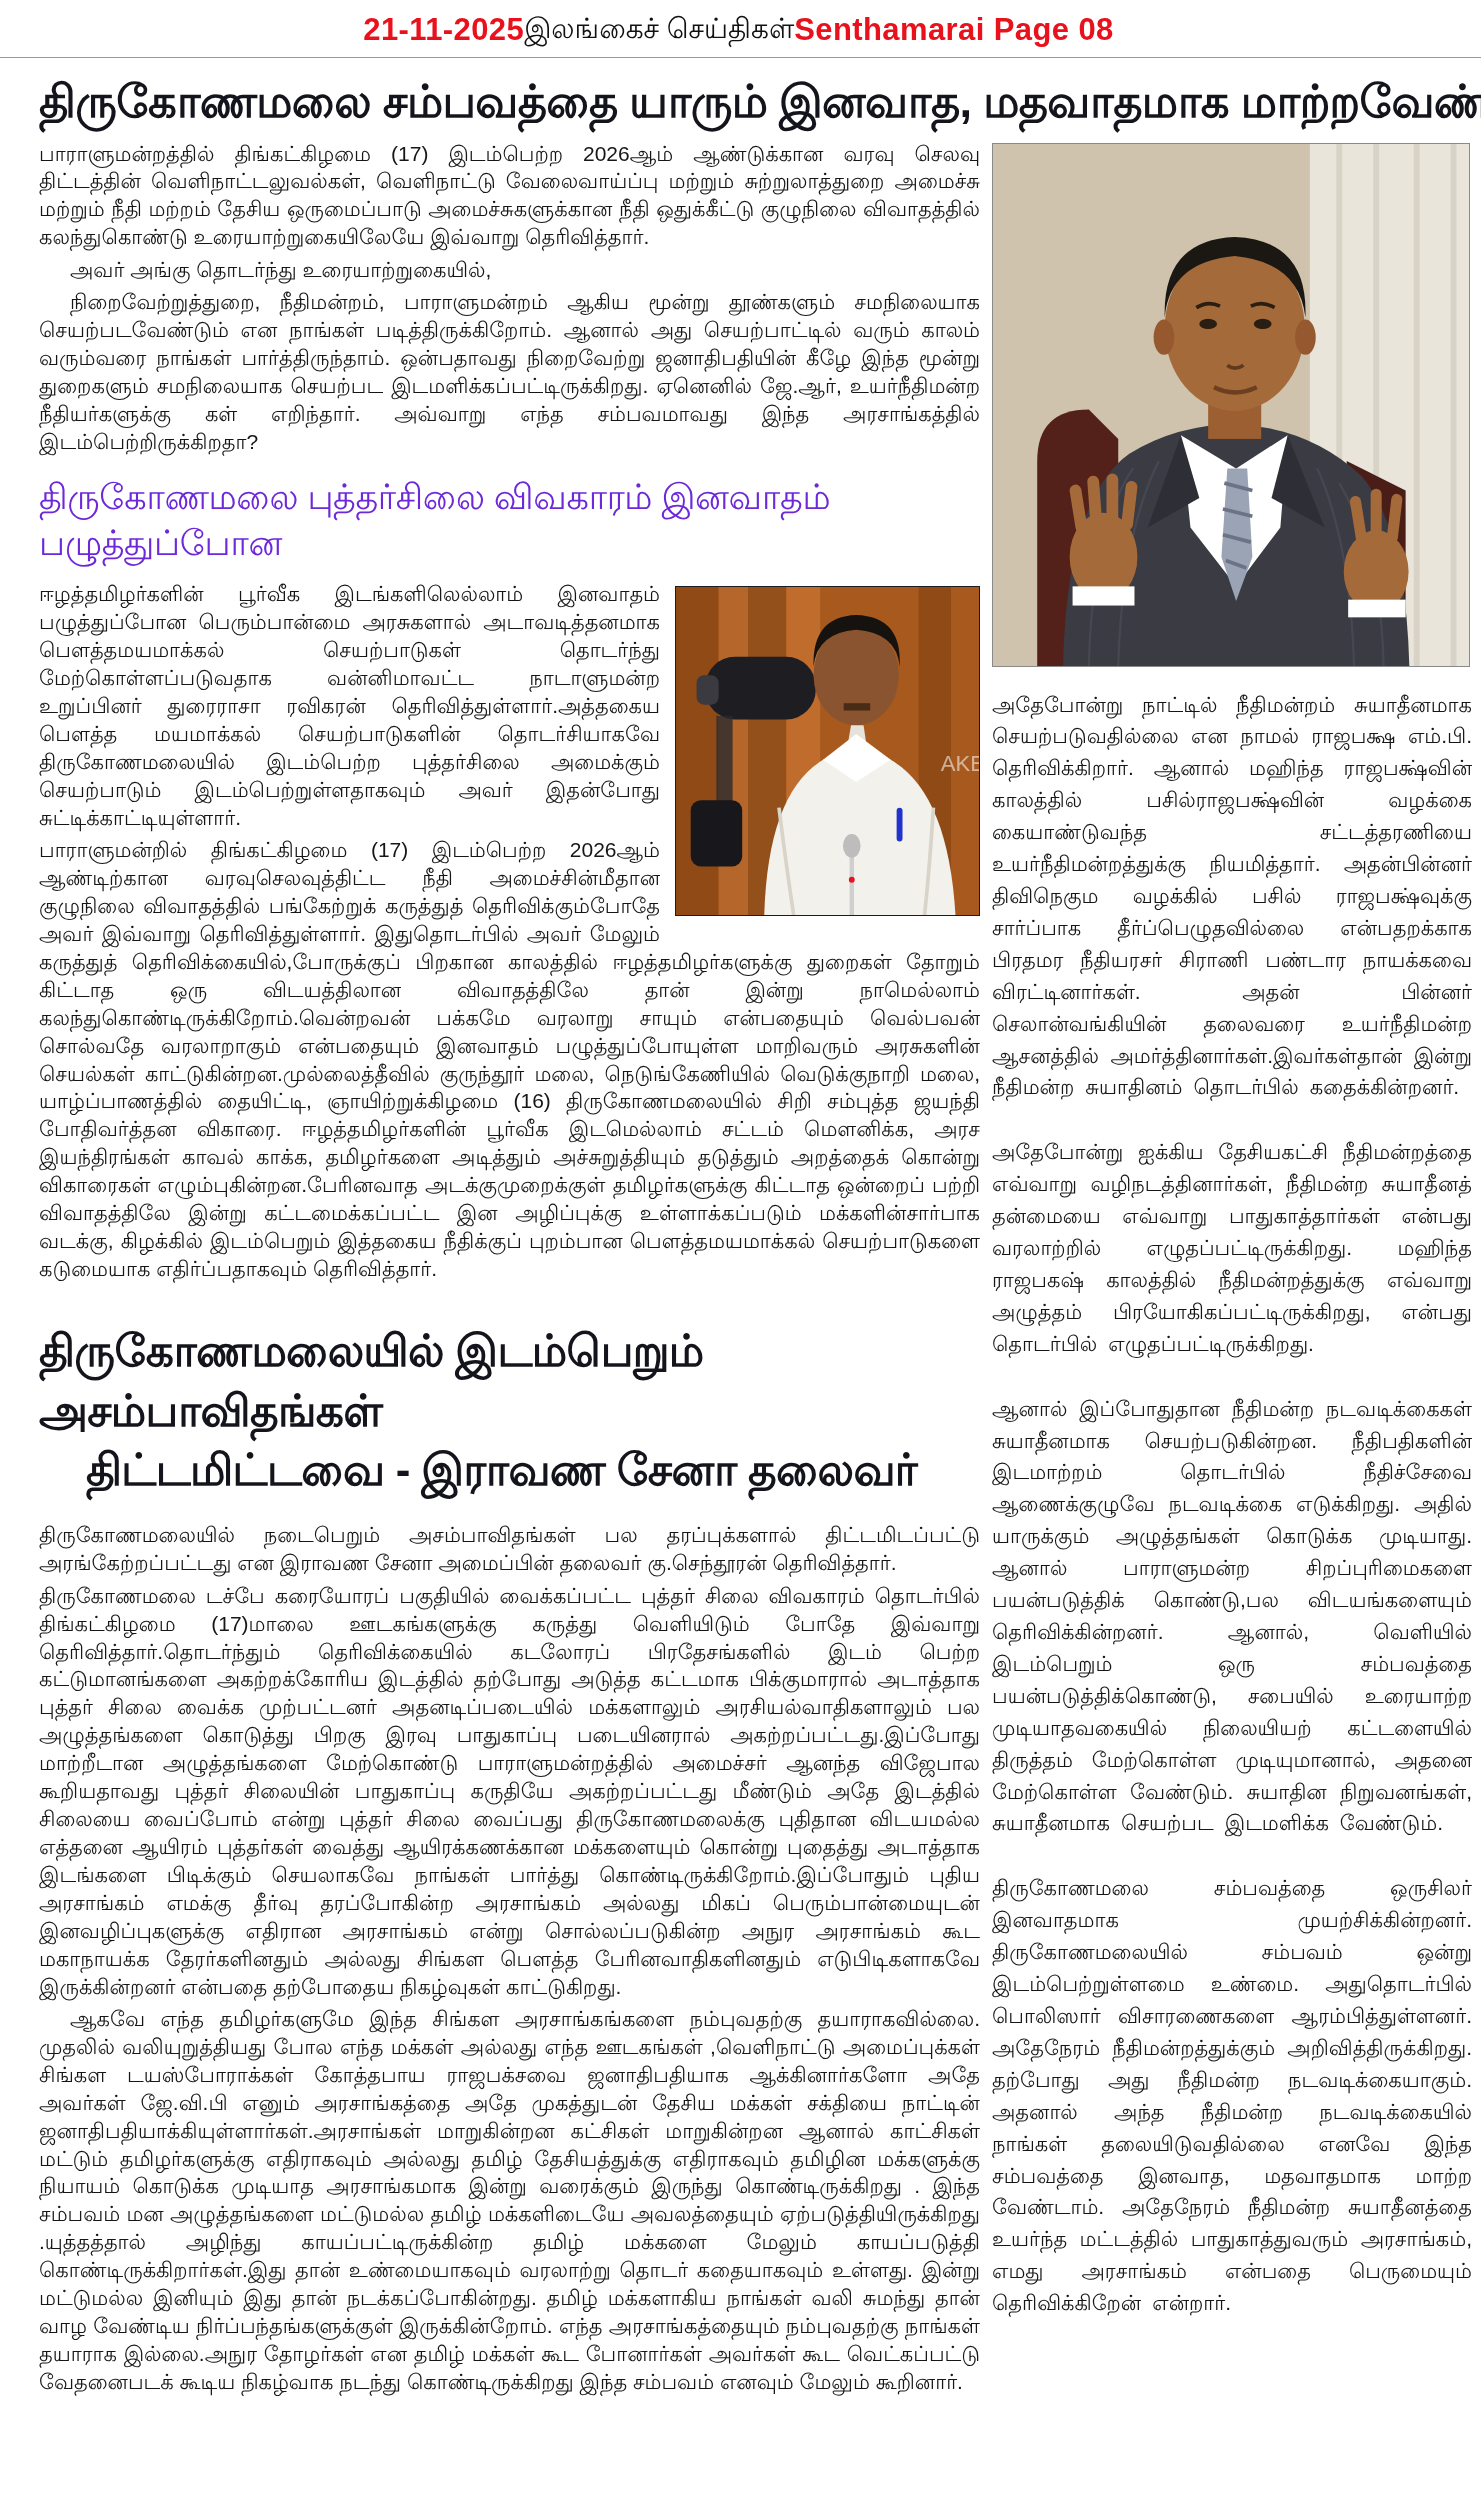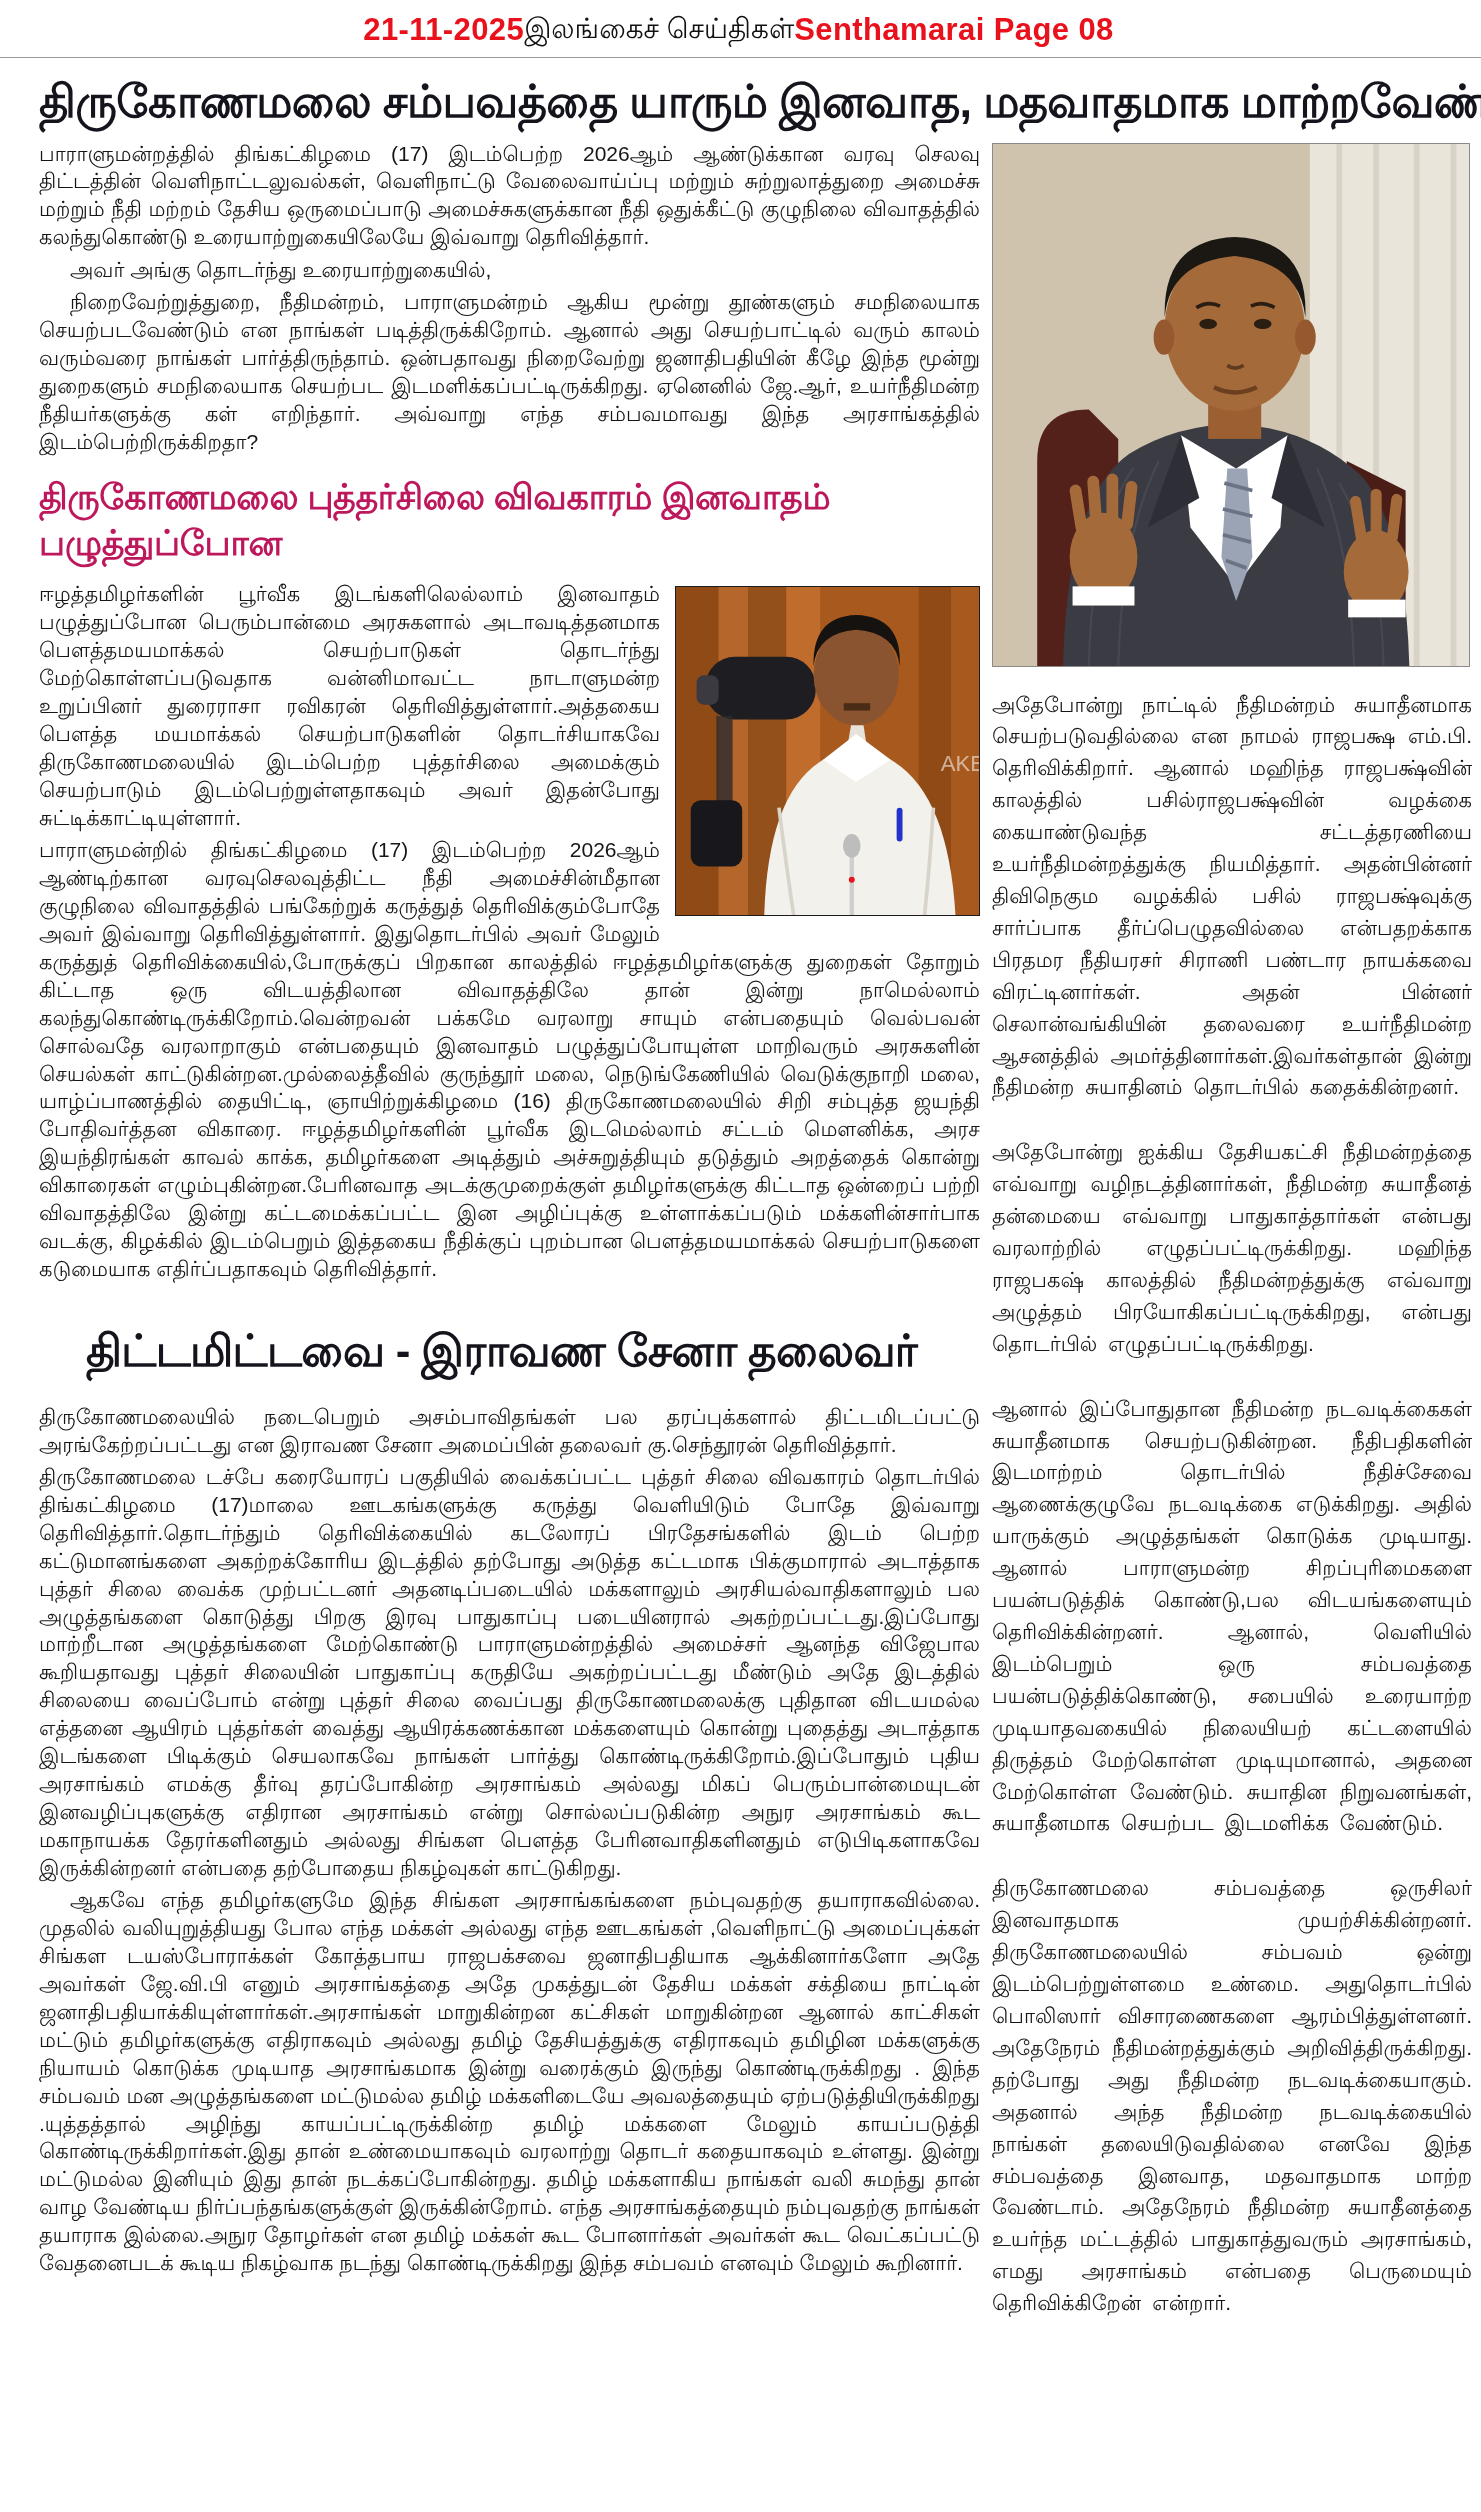--- a/index.html
+++ b/index.html
@@ -55,22 +55,22 @@
   
   .main-col p {
     font-size: 21px;
     line-height: 1.33;
     text-align: justify;
     margin: 0 0 4.4px 0;
   }
   .main-col p.indent { text-indent: 31px; }
   .headline-2 {
     font-size: 35px;
-    font-weight: bold;
-    color: #be185d;
+    font-weight: normal;
+    color: #6d28d9;
     line-height: 1.3;
     margin: 19px 0 15px 0;
     letter-spacing: -0.4px;
   }
   .headline-2 .l2 { padding-left: 19px; display: block; }
   .headline-3 {
     font-size: 44px;
     font-weight: bold;
     color: #14141c;
     line-height: 1.35;
@@ -166,20 +166,21 @@
             <circle cx="239" cy="398" r="4" fill="#e8111c"></circle>
           </g>
           <text x="360" y="250" font-size="30" fill="#ffffff" opacity="0.55" font-family="Liberation Sans, sans-serif">AKE</text>
         </svg>
 
         <p>ஈழத்தமிழர்களின் பூர்வீக இடங்களிலெல்லாம் இனவாதம் பழுத்துப்போன பெரும்பான்மை அரசுகளால் அடாவடித்தனமாக பௌத்தமயமாக்கல் செயற்பாடுகள் தொடர்ந்து மேற்கொள்ளப்படுவதாக வன்னிமாவட்ட நாடாளுமன்ற உறுப்பினர் துரைராசா ரவிகரன் தெரிவித்துள்ளார்.அத்தகைய பௌத்த மயமாக்கல் செயற்பாடுகளின் தொடர்சியாகவே திருகோணமலையில் இடம்பெற்ற புத்தர்சிலை அமைக்கும் செயற்பாடும் இடம்பெற்றுள்ளதாகவும் அவர் இதன்போது சுட்டிக்காட்டியுள்ளார்.</p>
         <p>பாராளுமன்றில் திங்கட்கிழமை (17) இடம்பெற்ற 2026ஆம் ஆண்டிற்கான வரவுசெலவுத்திட்ட நீதி அமைச்சின்மீதான குழுநிலை விவாதத்தில் பங்கேற்றுக் கருத்துத் தெரிவிக்கும்போதே அவர் இவ்வாறு தெரிவித்துள்ளார். இதுதொடர்பில் அவர் மேலும் கருத்துத் தெரிவிக்கையில்,போருக்குப் பிறகான காலத்தில் ஈழத்தமிழர்களுக்கு துறைகள் தோறும் கிட்டாத ஒரு விடயத்திலான விவாதத்திலே தான் இன்று நாமெல்லாம் கலந்துகொண்டிருக்கிறோம்.வென்றவன் பக்கமே வரலாறு சாயும் என்பதையும் வெல்பவன் சொல்வதே வரலாறாகும் என்பதையும் இனவாதம் பழுத்துப்போயுள்ள மாறிவரும் அரசுகளின் செயல்கள் காட்டுகின்றன.முல்லைத்தீவில் குருந்தூர் மலை, நெடுங்கேணியில் வெடுக்குநாறி மலை, யாழ்ப்பாணத்தில் தையிட்டி, ஞாயிற்றுக்கிழமை (16) திருகோணமலையில் சிறி சம்புத்த ஜயந்தி போதிவர்த்தன விகாரை. ஈழத்தமிழர்களின் பூர்வீக இடமெல்லாம் சட்டம் மௌனிக்க, அரச இயந்திரங்கள் காவல் காக்க, தமிழர்களை அடித்தும் அச்சுறுத்தியும் தடுத்தும் அறத்தைக் கொன்று விகாரைகள் எழும்புகின்றன.பேரினவாத அடக்குமுறைக்குள் தமிழர்களுக்கு கிட்டாத ஒன்றைப் பற்றி விவாதத்திலே இன்று கட்டமைக்கப்பட்ட இன அழிப்புக்கு உள்ளாக்கப்படும் மக்களின்சார்பாக வடக்கு, கிழக்கில் இடம்பெறும் இத்தகைய நீதிக்குப் புறம்பான பௌத்தமயமாக்கல் செயற்பாடுகளை கடுமையாக எதிர்ப்பதாகவும் தெரிவித்தார்.</p>
       </div>
 
       <div class="headline-3">
+        <span>திருகோணமலையில் இடம்பெறும் அசம்பாவிதங்கள்</span>
         <span class="l2">திட்டமிட்டவை - இராவண சேனா தலைவர்</span>
       </div>
 
       <div>
         <p>திருகோணமலையில் நடைபெறும் அசம்பாவிதங்கள் பல தரப்புக்களால் திட்டமிடப்பட்டு அரங்கேற்றப்பட்டது என இராவண சேனா அமைப்பின் தலைவர் கு.செந்தூரன் தெரிவித்தார்.</p>
         <p>திருகோணமலை டச்பே கரையோரப் பகுதியில் வைக்கப்பட்ட புத்தர் சிலை விவகாரம் தொடர்பில் திங்கட்கிழமை (17)மாலை ஊடகங்களுக்கு கருத்து வெளியிடும் போதே இவ்வாறு தெரிவித்தார்.தொடர்ந்தும் தெரிவிக்கையில் கடலோரப் பிரதேசங்களில் இடம் பெற்ற கட்டுமானங்களை அகற்றக்கோரிய இடத்தில் தற்போது அடுத்த கட்டமாக பிக்குமாரால் அடாத்தாக புத்தர் சிலை வைக்க முற்பட்டனர் அதனடிப்படையில் மக்களாலும் அரசியல்வாதிகளாலும் பல அழுத்தங்களை கொடுத்து பிறகு இரவு பாதுகாப்பு படையினரால் அகற்றப்பட்டது.இப்போது மாற்றீடான அழுத்தங்களை மேற்கொண்டு பாராளுமன்றத்தில் அமைச்சர் ஆனந்த விஜேபால கூறியதாவது புத்தர் சிலையின் பாதுகாப்பு கருதியே அகற்றப்பட்டது மீண்டும் அதே இடத்தில் சிலையை வைப்போம் என்று புத்தர் சிலை வைப்பது திருகோணமலைக்கு புதிதான விடயமல்ல எத்தனை ஆயிரம் புத்தர்கள் வைத்து ஆயிரக்கணக்கான மக்களையும் கொன்று புதைத்து அடாத்தாக இடங்களை பிடிக்கும் செயலாகவே நாங்கள் பார்த்து கொண்டிருக்கிறோம்.இப்போதும் புதிய அரசாங்கம் எமக்கு தீர்வு தரப்போகின்ற அரசாங்கம் அல்லது மிகப் பெரும்பான்மையுடன் இனவழிப்புகளுக்கு எதிரான அரசாங்கம் என்று சொல்லப்படுகின்ற அநுர அரசாங்கம் கூட மகாநாயக்க தேரர்களினதும் அல்லது சிங்கள பௌத்த பேரினவாதிகளினதும் எடுபிடிகளாகவே இருக்கின்றனர் என்பதை தற்போதைய நிகழ்வுகள் காட்டுகிறது.</p>
         <p class="indent">ஆகவே எந்த தமிழர்களுமே இந்த சிங்கள அரசாங்கங்களை நம்புவதற்கு தயாராகவில்லை. முதலில் வலியுறுத்தியது போல எந்த மக்கள் அல்லது எந்த ஊடகங்கள் ,வெளிநாட்டு அமைப்புக்கள் சிங்கள டயஸ்போராக்கள் கோத்தபாய ராஜபக்சவை ஜனாதிபதியாக ஆக்கினார்களோ அதே அவர்கள் ஜே.வி.பி எனும் அரசாங்கத்தை அதே முகத்துடன் தேசிய மக்கள் சக்தியை நாட்டின் ஜனாதிபதியாக்கியுள்ளார்கள்.அரசாங்கள் மாறுகின்றன கட்சிகள் மாறுகின்றன ஆனால் காட்சிகள் மட்டும் தமிழர்களுக்கு எதிராகவும் அல்லது தமிழ் தேசியத்துக்கு எதிராகவும் தமிழின மக்களுக்கு நியாயம் கொடுக்க முடியாத அரசாங்கமாக இன்று வரைக்கும் இருந்து கொண்டிருக்கிறது . இந்த சம்பவம் மன அழுத்தங்களை மட்டுமல்ல தமிழ் மக்களிடையே அவலத்தையும் ஏற்படுத்தியிருக்கிறது .யுத்தத்தால் அழிந்து காயப்பட்டிருக்கின்ற தமிழ் மக்களை மேலும் காயப்படுத்தி கொண்டிருக்கிறார்கள்.இது தான் உண்மையாகவும் வரலாற்று தொடர் கதையாகவும் உள்ளது. இன்று மட்டுமல்ல இனியும் இது தான் நடக்கப்போகின்றது. தமிழ் மக்களாகிய நாங்கள் வலி சுமந்து தான் வாழ வேண்டிய நிர்ப்பந்தங்களுக்குள் இருக்கின்றோம். எந்த அரசாங்கத்தையும் நம்புவதற்கு நாங்கள் தயாராக இல்லை.அநுர தோழர்கள் என தமிழ் மக்கள் கூட போனார்கள் அவர்கள் கூட வெட்கப்பட்டு வேதனைபடக் கூடிய நிகழ்வாக நடந்து கொண்டிருக்கிறது இந்த சம்பவம் எனவும் மேலும் கூறினார்.</p>
       </div>
     </div>
 

